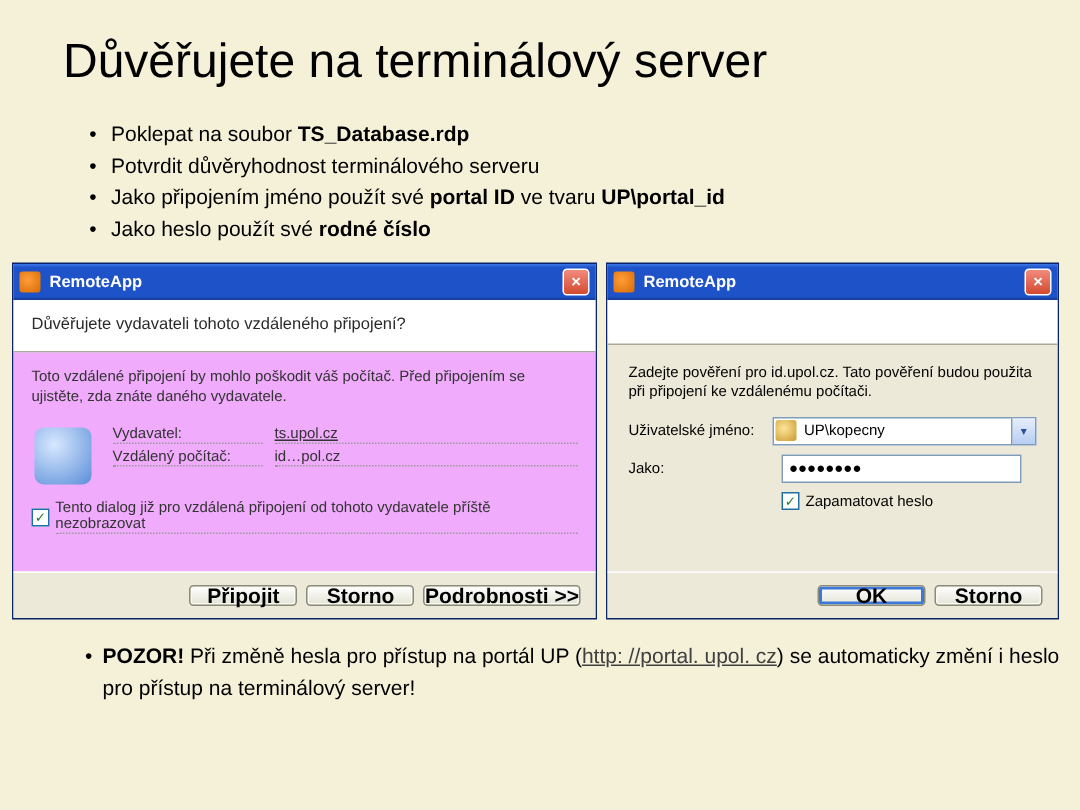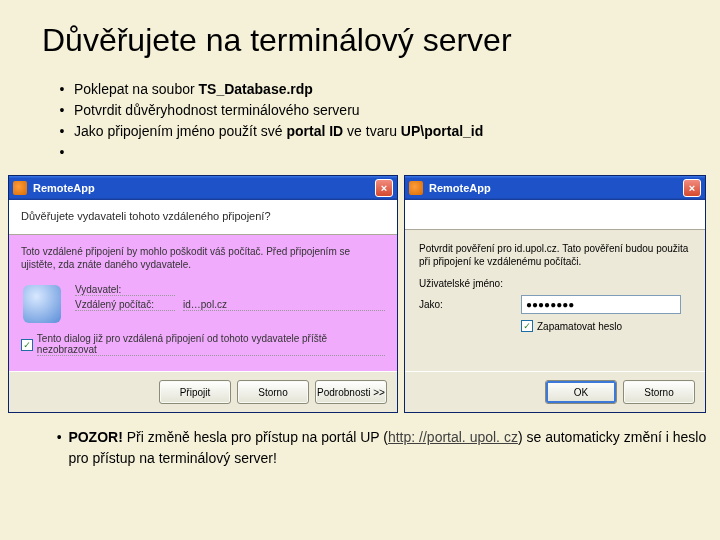--- a/index.html
+++ b/index.html
@@ -109,30 +109,31 @@
   .btnbar {
     border-top: 1px solid #fff;
     padding: 8px 10px;
     display: flex;
     justify-content: flex-end;
     gap: 6px;
     background: #ece9d8;
   }
   .xpbtn {
     min-width: 72px;
-    height: 24px;
+    height: 14px;
     background: linear-gradient(to bottom, #fff, #e3e3d5);
     border: 1px solid #8b8b7a;
     border-radius: 3px;
-    font-size: 10px;
+    font-size: 14px;
     color: #000;
     display: inline-flex;
     align-items: center; justify-content: center;
     cursor: pointer;
     box-shadow: inset 0 0 0 1px #fafaf5;
+    font-weight: bold;
   }
   .xpbtn.default { box-shadow: 0 0 0 2px #3b78d8 inset; }
   .cred-area {
     padding: 12px 14px;
     flex: 1;
     background: #ece9d8;
   }
   .field-row { display: flex; align-items: center; margin: 6px 0; }
   .field-row .lbl { width: 102px; font-size: 10px; }
   .xpinput {
@@ -182,20 +183,21 @@
   <div class="row">
     <div class="dot">•</div>
     <div>Potvrdit důvěryhodnost terminálového serveru</div>
   </div>
   <div class="row">
     <div class="dot">•</div>
     <div><span>Jako připojením jméno použít své </span><b>portal ID</b><span> ve tvaru </span><b>UP\portal_id</b></div>
   </div>
   <div class="row">
     <div class="dot">•</div>
+    <div><span>Jako heslo použít své </span><b>rodné číslo</b></div>
   </div>
 </div>
 
 <div class="dialogs">
 
   <div class="win win-left">
     <div class="titlebar">
       <span class="app-icon"></span>
       <span>RemoteApp</span>
       <span class="close-btn">×</span>
@@ -203,20 +205,21 @@
     <div class="banner">
       <div class="q">Důvěřujete vydavateli tohoto vzdáleného připojení?</div>
     </div>
     <div class="body-area">
       <div class="desc">Toto vzdálené připojení by mohlo poškodit váš počítač. Před připojením se ujistěte, zda znáte daného vydavatele.</div>
       <div class="info-row">
         <div class="big-icon"></div>
         <div class="kv">
           <div class="kv-row">
               <span class="k">Vydavatel:</span>
+              <span class="v link">ts.upol.cz</span>
             </div>
           <div class="kv-row">
               <span class="k">Vzdálený počítač:</span>
               <span class="v">id…pol.cz</span>
             </div>
         </div>
       </div>
       <div class="chk-row">
         <span class="chk">✓</span>
         <span style="border-bottom:1px dotted #999;">Tento dialog již pro vzdálená připojení od tohoto vydavatele příště nezobrazovat</span>
@@ -230,23 +233,28 @@
   </div>
 
   <div class="win win-right">
     <div class="titlebar">
       <span class="app-icon"></span>
       <span>RemoteApp</span>
       <span class="close-btn">×</span>
     </div>
     <div class="banner" style="min-height:30px;"></div>
     <div class="cred-area">
-      <div class="desc">Potvrdit pověření pro id.upol.cz. Tato pověření budou použita při připojení ke vzdálenému počítači.</div>
+      <div class="desc">Zadejte pověření pro id.upol.cz. Tato pověření budou použita při připojení ke vzdálenému počítači.</div>
       <div class="field-row">
         <span class="lbl">Uživatelské jméno:</span>
+        <div class="input-wrap">
+          <input class="xpinput" style="padding-left: 20px;" value="UP\kopecny">
+          <span class="input-icon" style="left:2px;right:auto;"></span>
+          <span class="dd-arrow">▾</span>
+        </div>
       </div>
       <div class="field-row">
         <span class="lbl">Jako:</span>
         <div class="input-wrap">
           <input class="xpinput" value="●●●●●●●●" style="">
         </div>
       </div>
       <div class="field-row">
         <span class="lbl"></span>
         <div class="chk-row" style="margin-top:0;">

